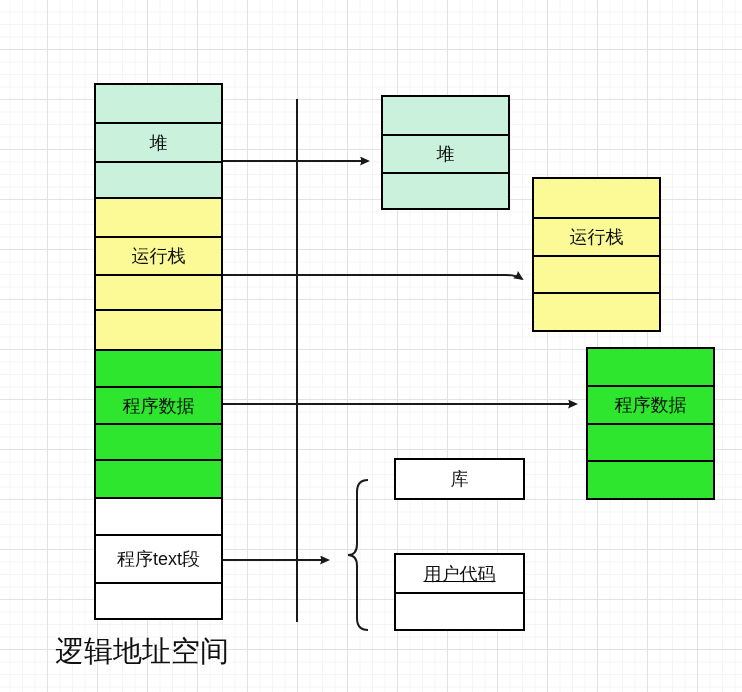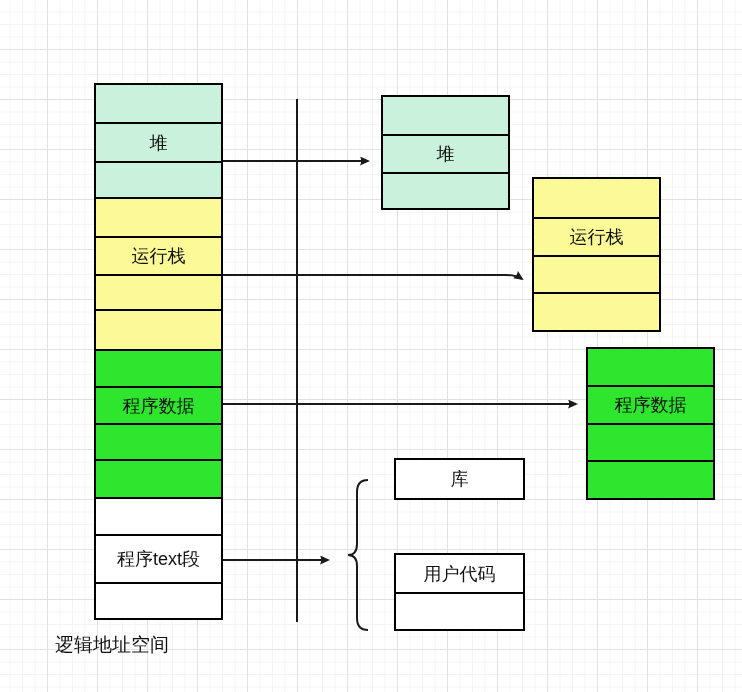--- a/index.html
+++ b/index.html
@@ -30,21 +30,21 @@
     font-size:18px;
     color:#111111;
     line-height:1;
     white-space:nowrap;
   }
   .mem-cell + .mem-cell{
     border-top:2px solid #000000;
   }
   .caption{
     position:absolute;
-    font-size:19px;
+    font-size:29px;
     color:#111111;
     white-space:nowrap;
   }
   #caption-logical{left:55px;top:632px;}
   #caption-physical{left:371px;top:647px;}
   #overlay{
     position:absolute;
     left:0;top:0;
     width:742px;height:692px;
     pointer-events:none;
@@ -119,19 +119,19 @@
         <span>程序数据</span>
       </div>
       <div class="mem-cell" style="height: 37px; background: rgb(46, 230, 46); border-top-color: rgb(0, 0, 0);"></div>
       <div class="mem-cell" style="height: 38px; background: rgb(46, 230, 46); border-top-color: rgb(0, 0, 0);"></div>
     </div>
     <div class="mem-box" style="left: 394px; top: 458px; width: 127px; border-color: rgb(0, 0, 0);">
       <div class="mem-cell" style="height: 38px; background: rgb(255, 255, 255); border-top-color: rgb(0, 0, 0);">
         <span>库</span>
       </div>
     </div>
-    <div class="mem-box" style="left: 394px; top: 553px; width: 127px; border-color: rgb(0, 0, 0);">
+    <div class="mem-box" style="left: 394px; top: 553px; width: 127px; border-color: rgb(0, 0, 0); text-decoration: underline;">
       <div class="mem-cell" style="height: 37px; background: rgb(255, 255, 255); border-top-color: rgb(0, 0, 0);">
         <span>用户代码</span>
       </div>
       <div class="mem-cell" style="height: 37px; background: rgb(255, 255, 255); border-top-color: rgb(0, 0, 0);"></div>
     </div>
   </div>
 
 </body></html>

